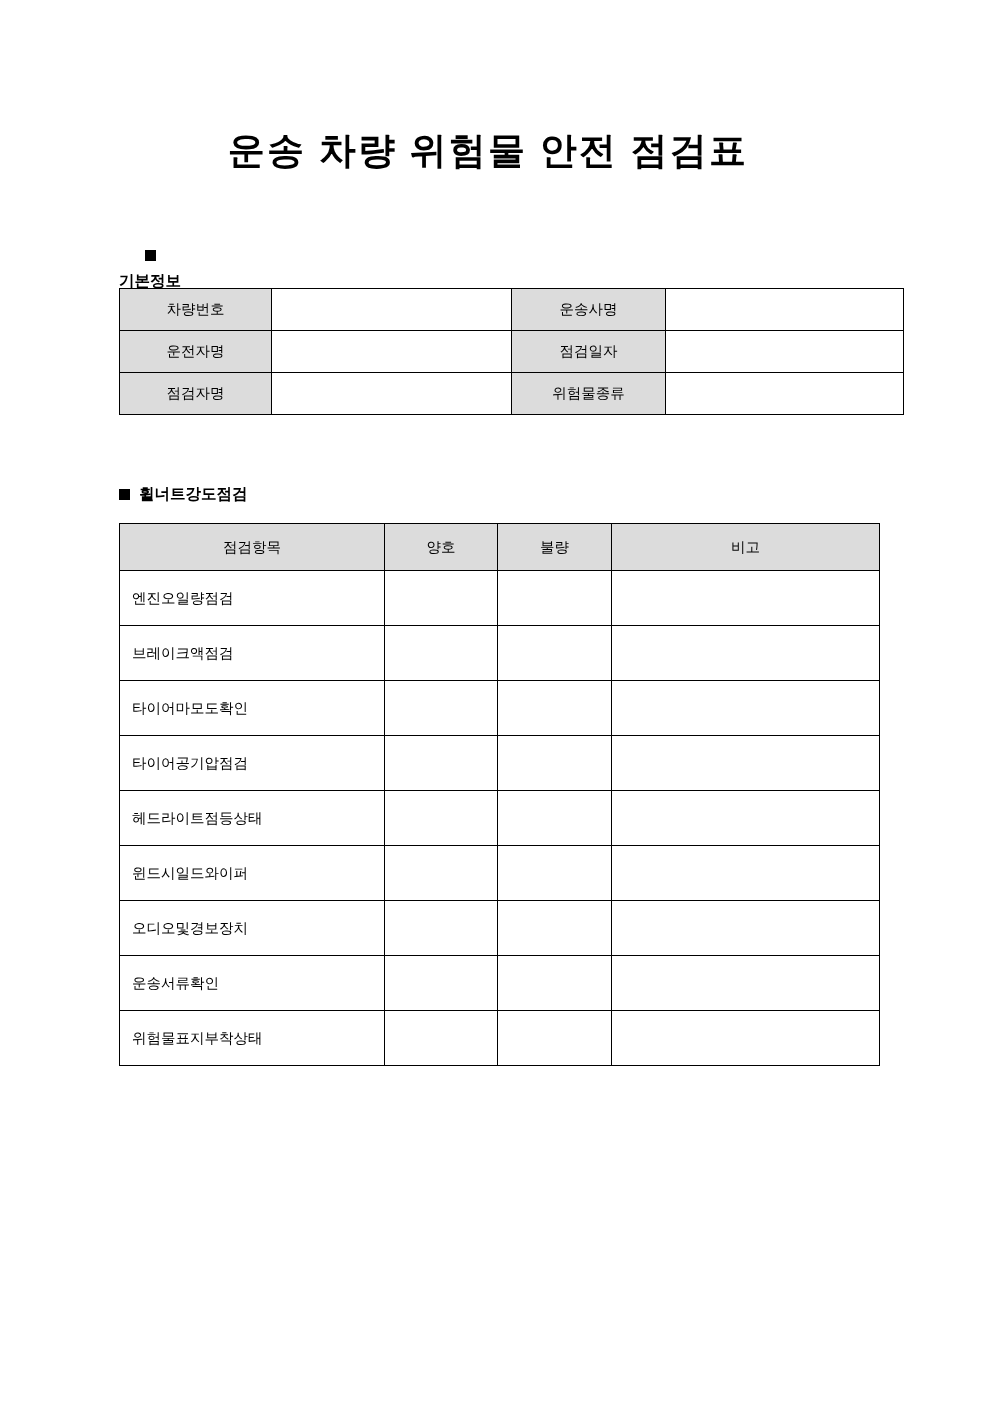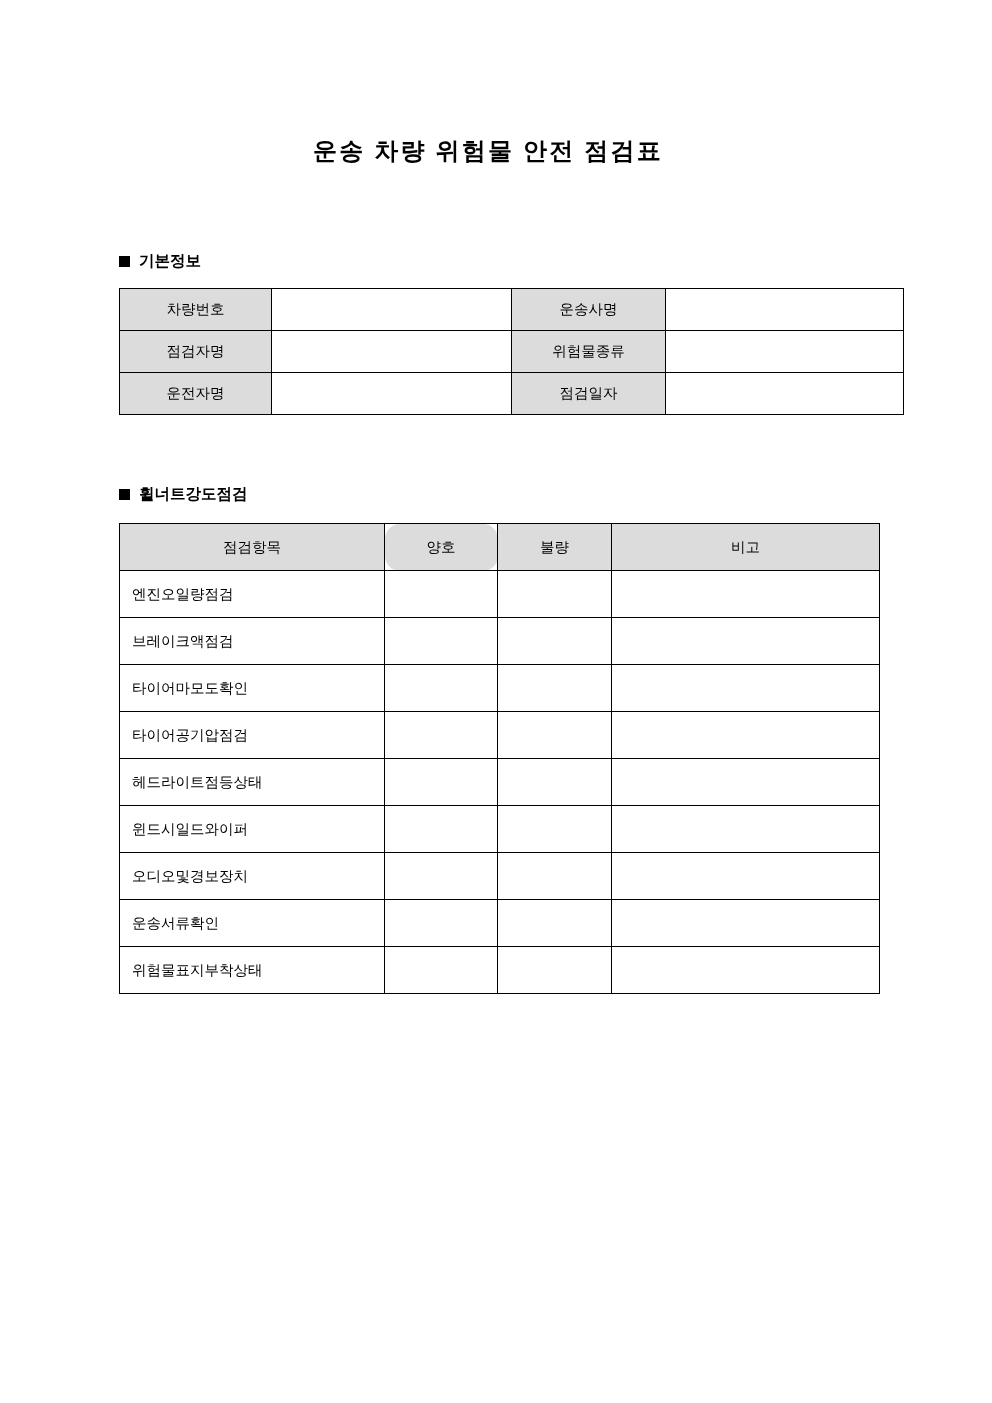--- a/index.html
+++ b/index.html
@@ -23,21 +23,21 @@
     background: #ffffff;
   }
 
   
   .doc-title {
     position: absolute;
     left: 0;
     top: 131px;
     width: 976px;
     text-align: center;
-    font-size: 24px;
+    font-size: 37px;
     font-weight: bold;
     letter-spacing: 2.2px;
     line-height: 40px;
     white-space: pre;
   }
 
   
   .section-heading {
     position: absolute;
     left: 119px;
@@ -50,21 +50,21 @@
   }
   .section-heading .bullet {
     display: inline-block;
     width: 11px;
     height: 11px;
     background: #000000;
     flex: 0 0 auto;
     position: relative;
     top: 0px;
   }
-  #heading-basic { top: 250px; }
+  #heading-basic { top: 250px; flex-direction: column; }
   #heading-items { top: 483px; }
 
   
   table.sheet {
     position: absolute;
     border-collapse: collapse;
     table-layout: fixed;
     background: #ffffff;
   }
   table.sheet td,
@@ -94,23 +94,23 @@
   #basic-info-table td.label-cell-2 { width: 153px; }
   #basic-info-table td.value-cell-2 { width: 225px; }
 
   
   #checklist-table {
     left: 119px;
     top: 523px;
     width: 756px;
   }
   #checklist-table thead tr { height: 47px; }
-  #checklist-table tbody tr { height: 47px; }
+  #checklist-table tbody tr { height: 55px; }
   #checklist-table .col-item   { width: 264px; margin-top: 13px; }
-  #checklist-table .col-good   { width: 112px; border-radius: 15px; }
+  #checklist-table .col-good   { width: 112px; }
   #checklist-table .col-bad    { width: 113px; }
   #checklist-table .col-remark { width: 267px; }
 </style>
 </head>
 <body>
 
 <div class="page">
 
   <div class="doc-title">운송 차량 위험물 안전 점검표</div>
 
@@ -121,31 +121,31 @@
 
   <table class="sheet" id="basic-info-table">
     <tbody>
       <tr>
         <td class="label-cell shaded c-center">차량번호</td>
         <td class="value-cell-1 c-left"></td>
         <td class="label-cell-2 shaded c-center">운송사명</td>
         <td class="value-cell-2 c-left"></td>
       </tr>
       <tr>
+        <td class="label-cell shaded c-center">운전자명</td>
+        <td class="value-cell-1 c-left"></td>
+        <td class="label-cell-2 shaded c-center">점검일자</td>
+        <td class="value-cell-2 c-left"></td>
+      </tr>
+      <tr>
         <td class="label-cell shaded c-center">점검자명</td>
         <td class="value-cell-1 c-left"></td>
         <td class="label-cell-2 shaded c-center">위험물종류</td>
         <td class="value-cell-2 c-left"></td>
       </tr>
-      <tr>
-        <td class="label-cell shaded c-center">운전자명</td>
-        <td class="value-cell-1 c-left"></td>
-        <td class="label-cell-2 shaded c-center">점검일자</td>
-        <td class="value-cell-2 c-left"></td>
-      </tr>
     </tbody>
   </table>
 
   <div class="section-heading" id="heading-items">
     <span class="bullet"></span>
     <span>휠너트강도점검</span>
   </div>
 
   <table class="sheet" id="checklist-table">
     <thead>

